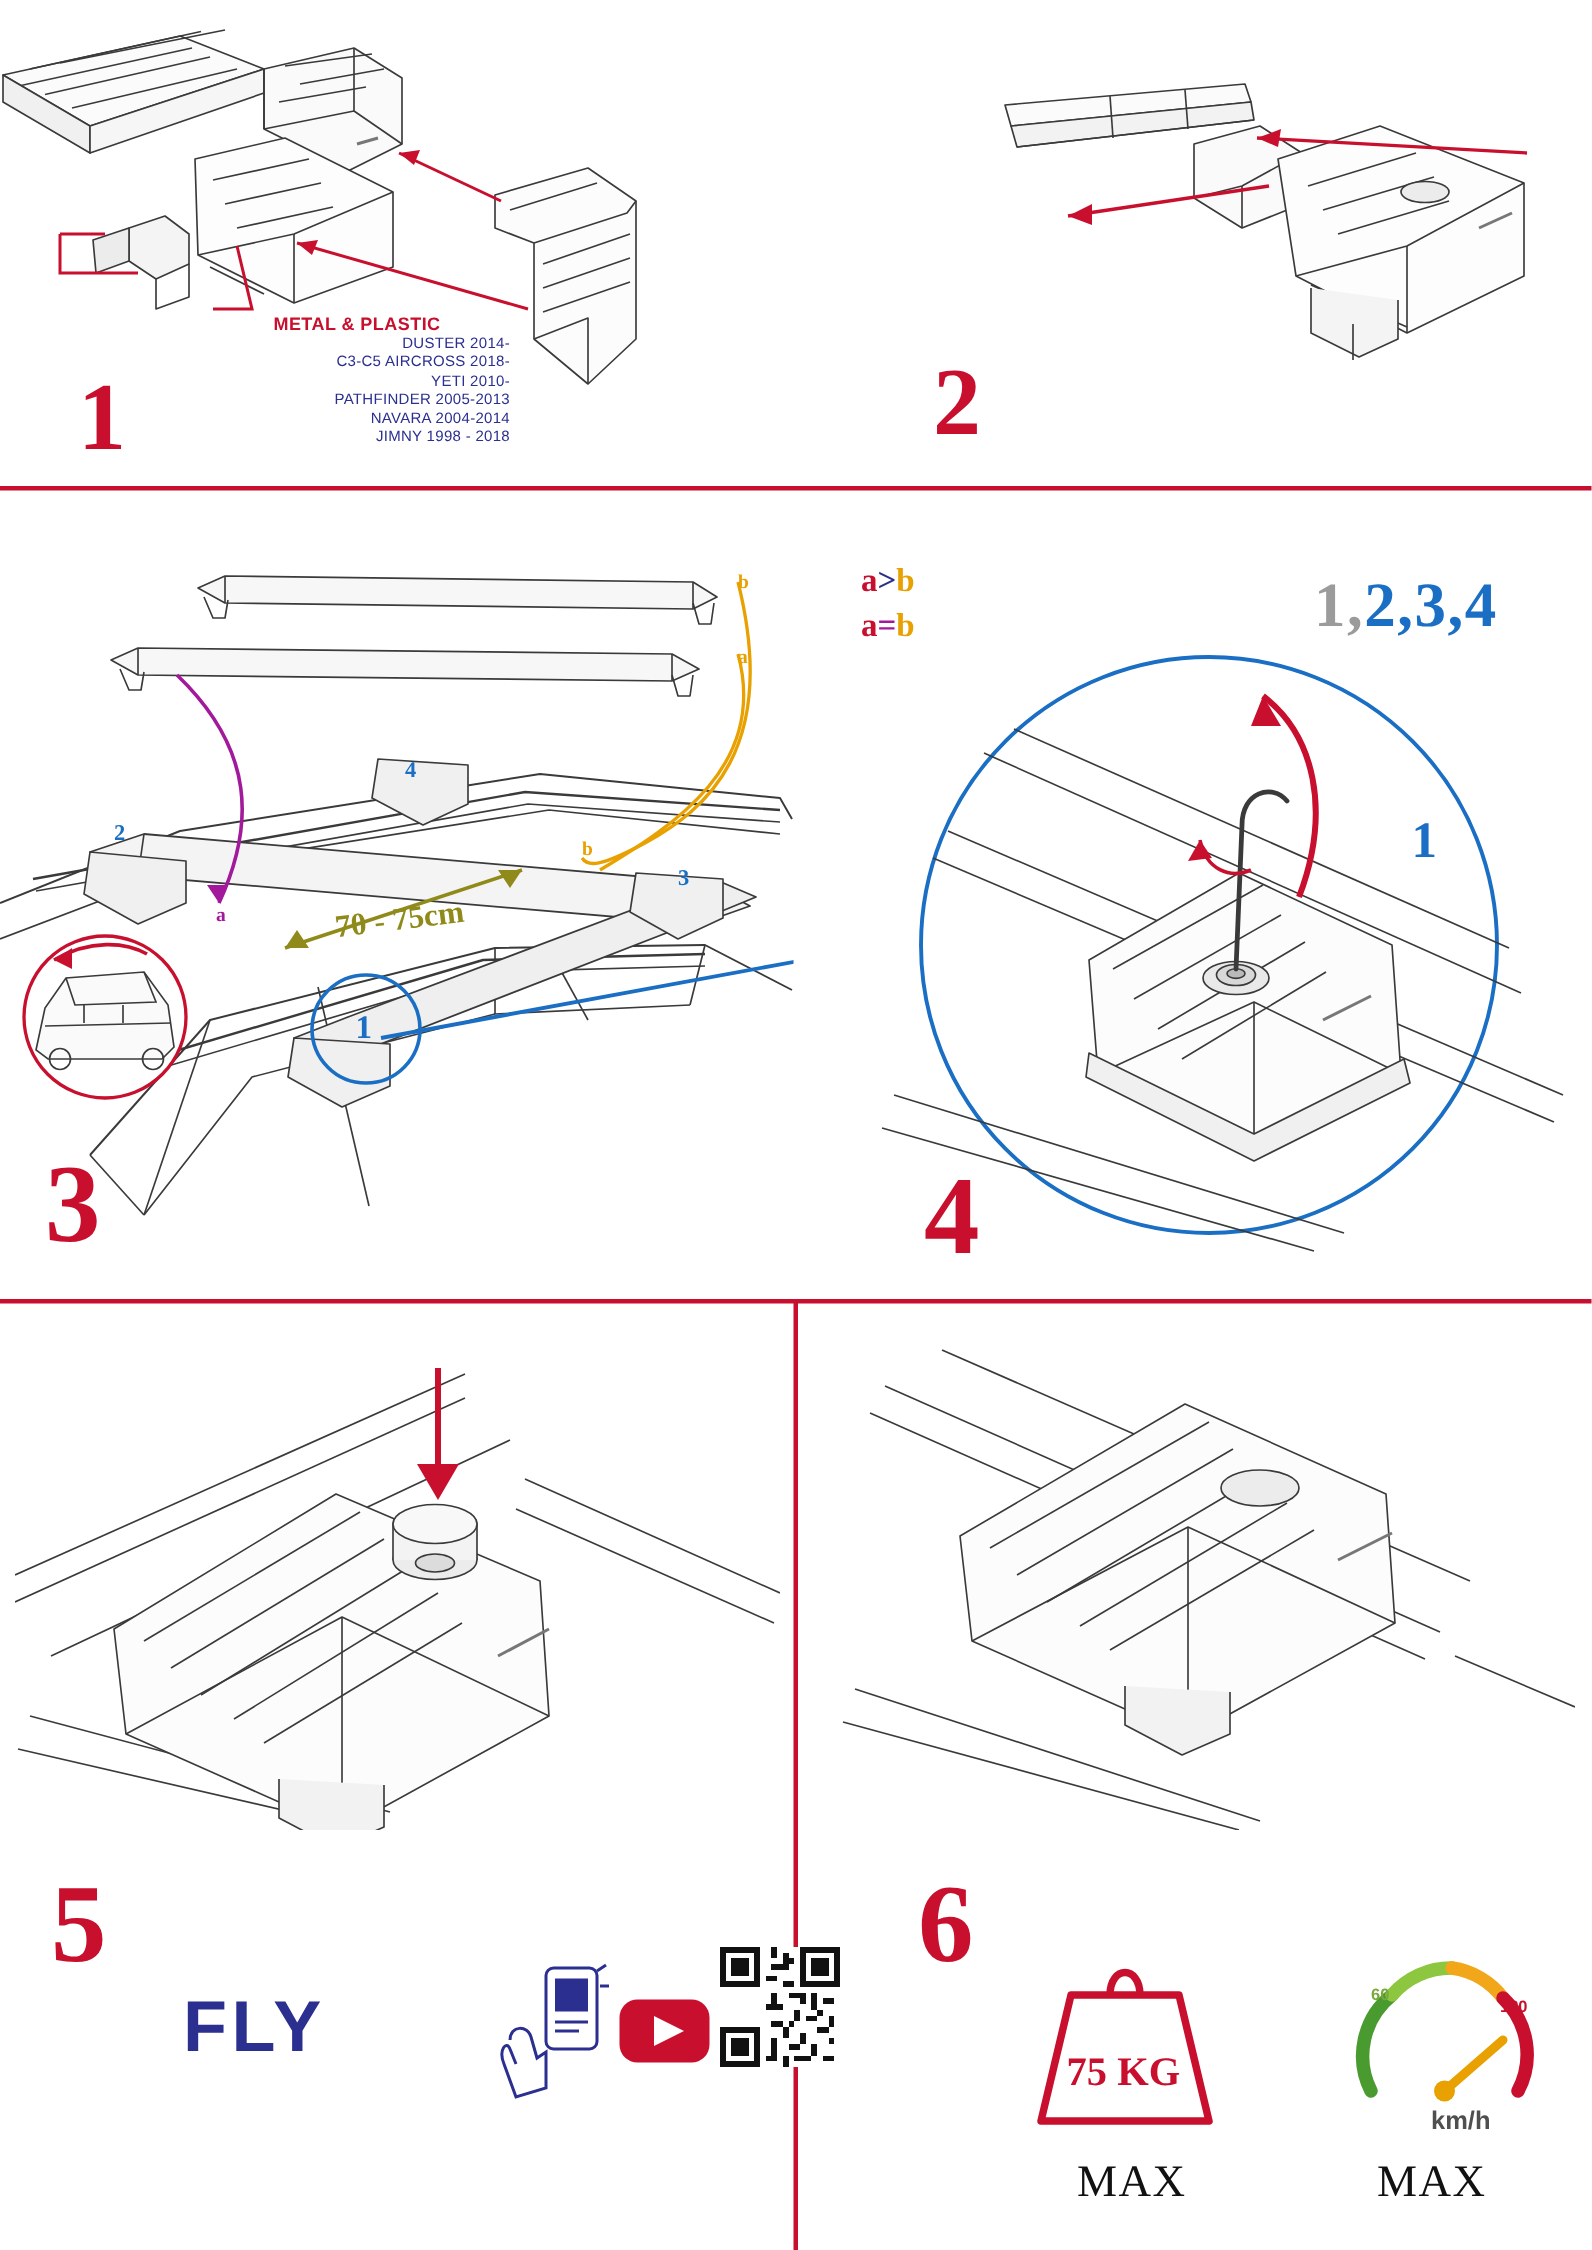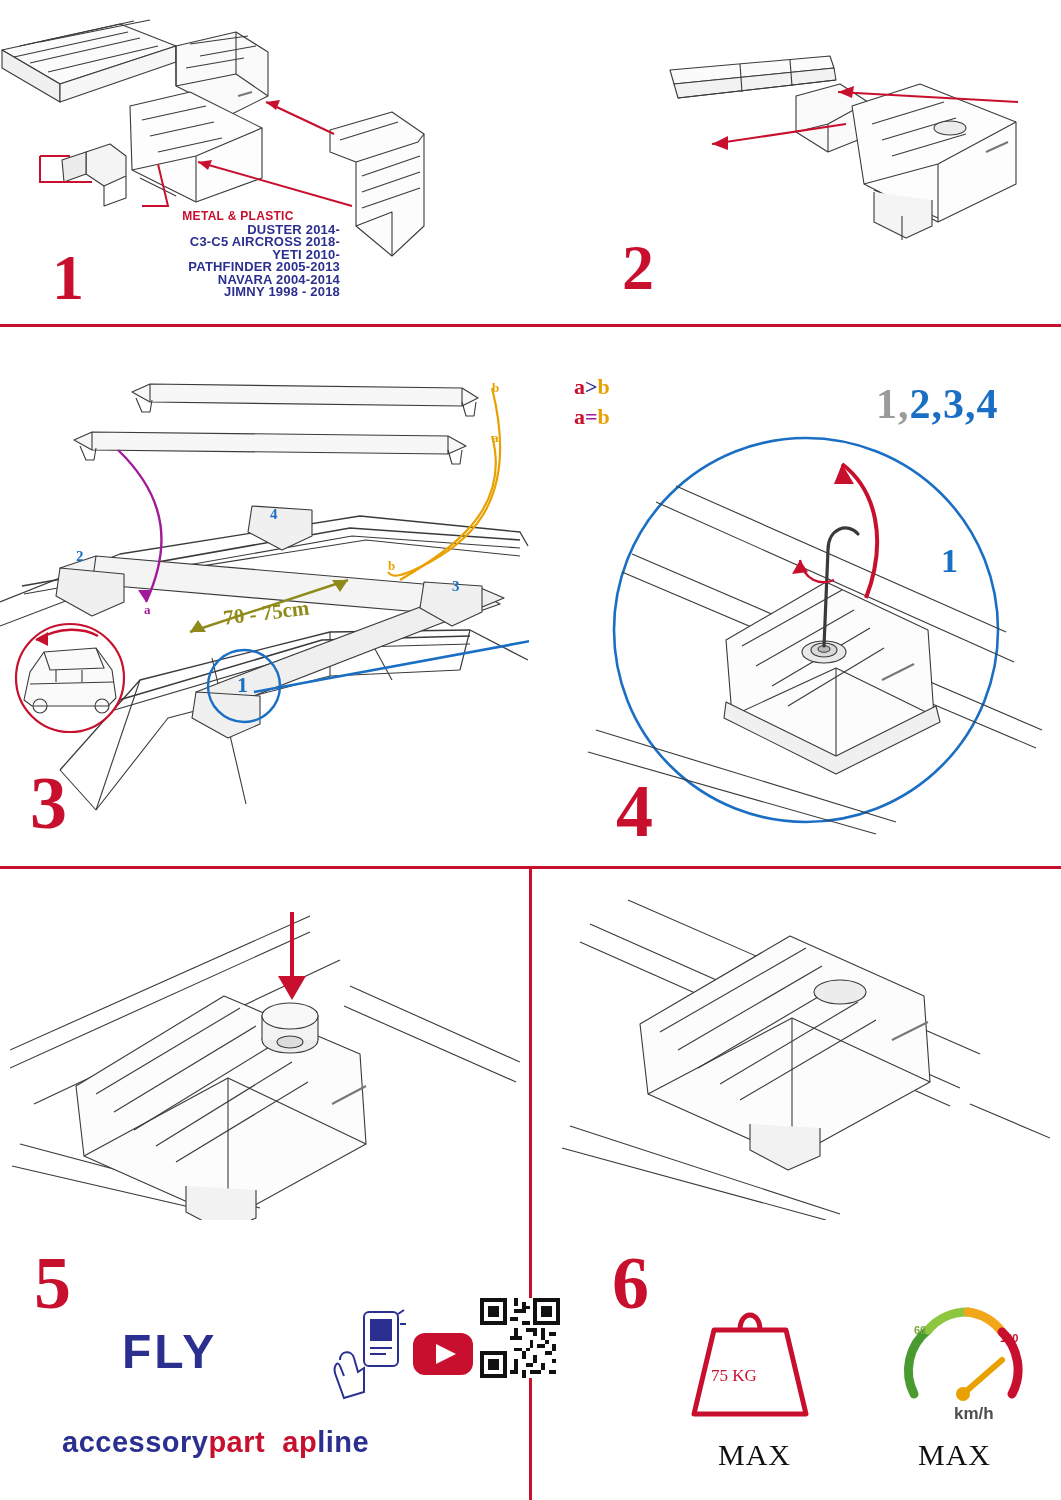--- a/index.html
+++ b/index.html
@@ -35,22 +35,22 @@
   .stepnum.s5{left:34px;top:1246px;font-size:74px;}
   .stepnum.s6{left:612px;top:1246px;font-size:74px;}
 
   
   .metal-title{
     position:absolute;left:138px;top:209px;width:200px;text-align:center;
     color:#c8102e;font-weight:700;font-size:12px;letter-spacing:.3px;
   }
   .compat{
     position:absolute;left:96px;top:224px;width:244px;
-    text-align:right;color:#2b2f8f;font-size:13px;line-height:12.4px;
-    font-weight:700;letter-spacing:.2px;
+    text-align:right;color:#2b2f8f;font-size:10px;line-height:12.4px;
+    font-weight:400;letter-spacing:.2px;
   }
 
   
   .legend{position:absolute;left:574px;top:372px;font-weight:700;font-size:22px;
           font-family:"Liberation Serif",serif;line-height:30px;}
   .legend .a{color:#c8102e;}
   .legend .gt{color:#2b2f8f;}
   .legend .b{color:#e8a100;}
   .legend .eq{color:#a3199b;}
 
@@ -108,21 +108,21 @@
 
   
   .maxlabel{
     position:absolute;font-family:"Liberation Serif",serif;font-weight:400;
     font-size:30px;color:#111;letter-spacing:1px;
   }
   .maxlabel.m1{left:718px;top:1438px;}
   .maxlabel.m2{left:918px;top:1438px;}
   .kgtext{
     position:absolute;left:711px;top:1366px;color:#c8102e;
-    font-family:"Liberation Serif",serif;font-weight:400;font-size:17px;
+    font-family:"Liberation Serif",serif;font-weight:700;font-size:27px;
   }
   .kmh{
     position:absolute;left:954px;top:1404px;color:#4f4f4f;font-size:17px;font-weight:700;
   }
   .sp60{position:absolute;left:914px;top:1324px;color:#7aa83c;font-size:11px;font-weight:700;}
   .sp120{position:absolute;left:1000px;top:1332px;color:#c8102e;font-size:11px;font-weight:700;}
 
   svg{display:block;}
   .art{position:absolute;}
 </style>
@@ -449,23 +449,20 @@
       <ellipse cx="300" cy="112" rx="26" ry="12" fill="#ececec"></ellipse>
       <path d="M210 244 L210 270 L248 290 L280 276 L280 248" fill="#f2f2f2"></path>
       <path d="M352 160 L388 142" stroke="#777" stroke-width="2"></path>
     </g>
   </svg>
 
   <div class="stepnum s5">5</div>
   <div class="stepnum s6">6</div>
 
   <div class="fly">FLY</div>
-  <div class="brandline">
-    <span class="accessory">accessory</span><span class="part">part</span>&nbsp;&nbsp;<span class="ap">ap</span><span class="line">line</span>
-  </div>
 
   <svg class="art" style="left:330px;top:1306px;" width="76" height="100" viewBox="0 0 76 100">
     <g fill="none" stroke="#2b2f8f" stroke-width="2">
       <rect x="34" y="6" width="34" height="54" rx="5" fill="#fff"></rect>
       <rect x="41" y="14" width="20" height="20" fill="#2b2f8f"></rect>
       <path d="M40 42 L62 42"></path>
         <path d="M40 48 L56 48"></path>
       <path d="M10 54 C 10 44, 22 44, 24 52 L28 66 L34 62 L34 86 L14 92 L6 70 C 2 60, 8 54, 10 60 L14 70"></path>
       <path d="M68 8 L74 4"></path>
         <path d="M70 18 L76 18"></path>

